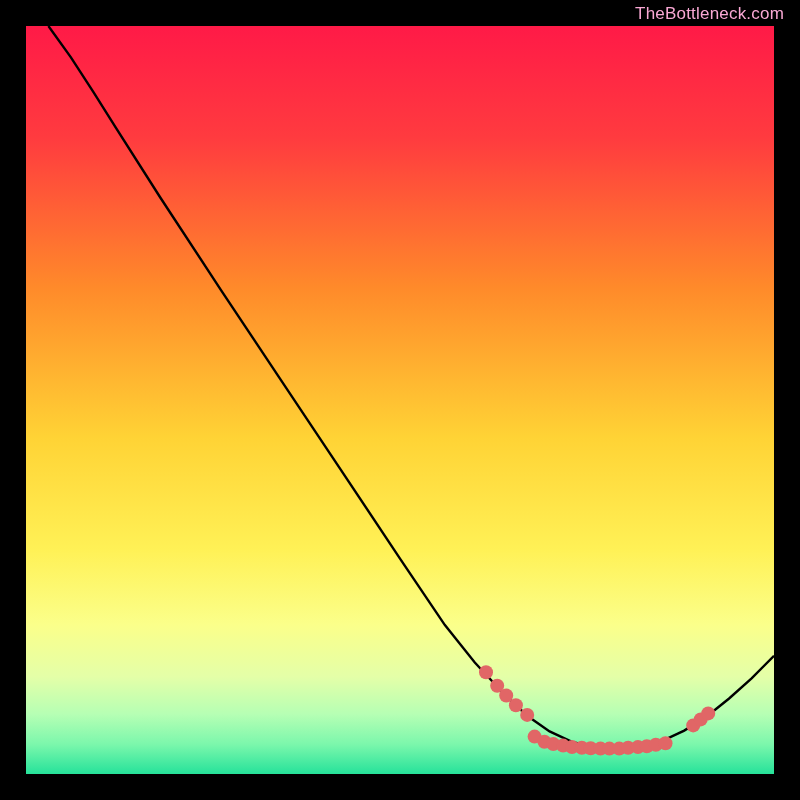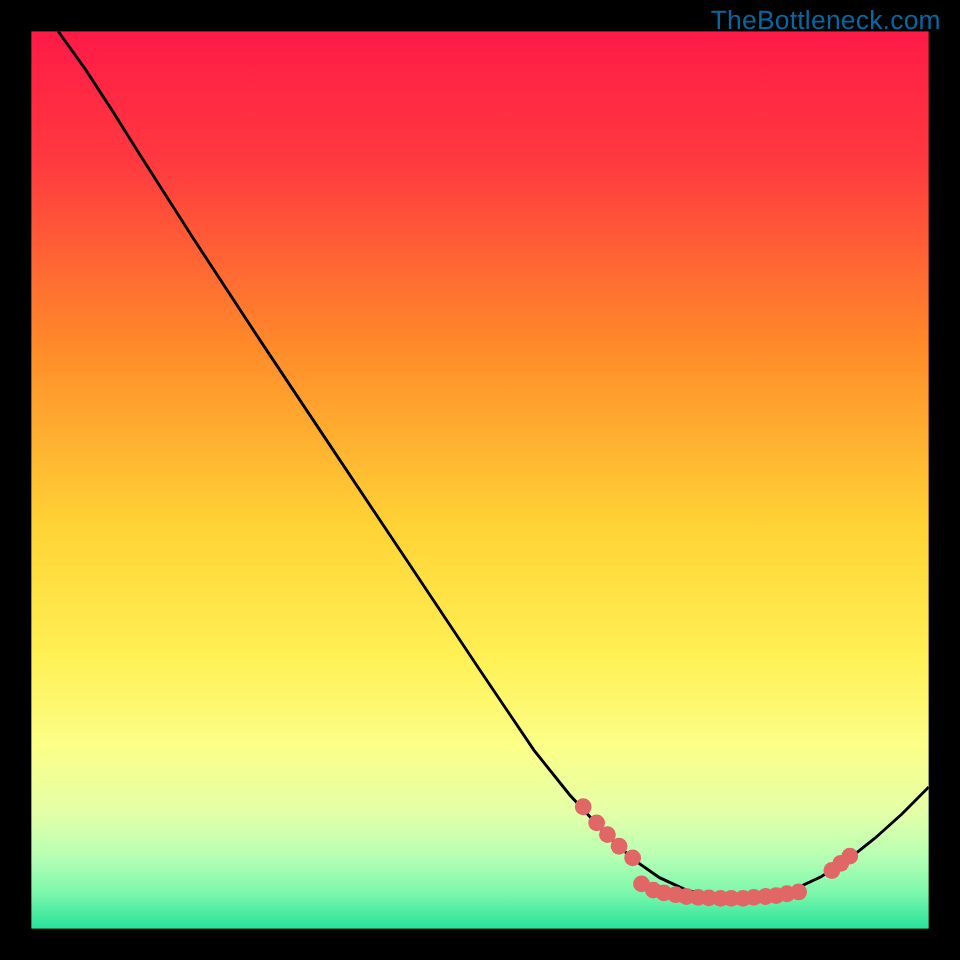--- a/index.html
+++ b/index.html
@@ -21,22 +21,22 @@
     left: 26px;
     top: 26px;
     width: 748px;
     height: 748px;
   }
   .watermark {
     position: absolute;
     top: 4px;
     right: 16px;
     font-family: Arial, Helvetica, sans-serif;
-    font-size: 22px;
-    color: #0369a1;
+    font-size: 17px;
+    color: #f9a8d4;
     letter-spacing: 0.2px;
     user-select: none;
   }
 </style>
 </head>
 <body>
 
 <div class="frame">
 
   <svg class="plot" viewBox="0 0 748 748" preserveAspectRatio="none">

